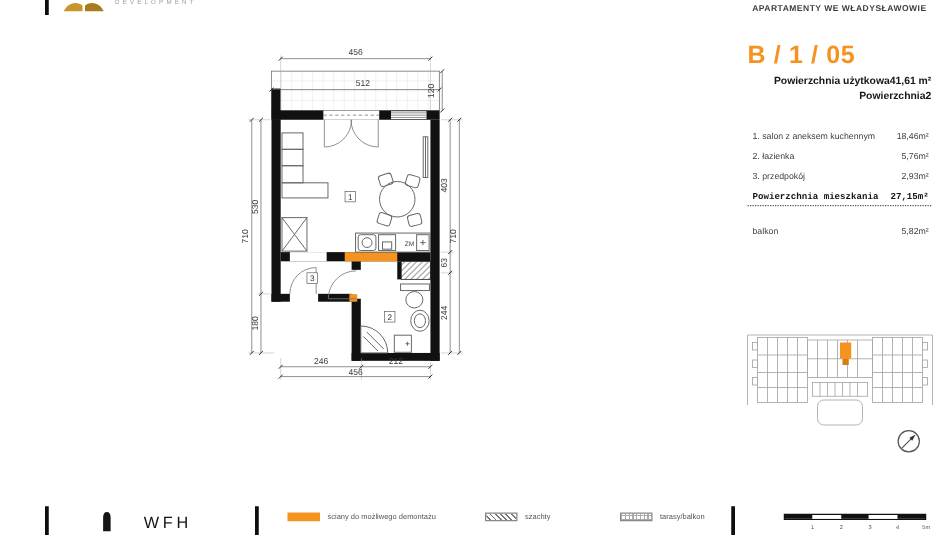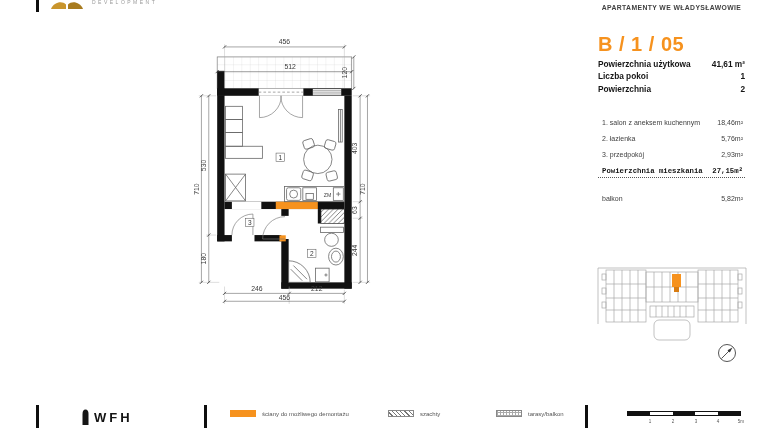--- a/index.html
+++ b/index.html
@@ -8,37 +8,37 @@
   .abs{position:absolute;}
   .vbar{position:absolute;width:3px;background:#0e0e0e;}
 
   
   #brand-dev{position:absolute;left:92px;top:-1px;font-size:5px;letter-spacing:2.5px;color:#9a9a9a;}
 
   
   #panel{position:absolute;left:598px;top:4px;width:147px;}
   #project-title{font-size:6.8px;font-weight:bold;letter-spacing:.4px;color:#3f3f3f;text-align:center;}
   #unit-code{margin-top:22px;font-size:20px;font-weight:bold;color:#F6921E;letter-spacing:.5px;}
-  .sumrow{display:flex;justify-content:space-between;font-size:8.3px;font-weight:bold;color:#151515;margin-top:2.6px;}
+  .sumrow{display:flex;justify-content:flex-end;font-size:8.3px;font-weight:bold;color:#151515;margin-top:2.6px;}
   #rooms{margin-top:25px;}
   .roomrow{display:flex;justify-content:space-between;font-size:7px;color:#3e3e3e;margin-bottom:9px;padding:0 2px 0 4px;}
   #total-row{display:flex;justify-content:space-between;font-size:7.3px;font-weight:bold;color:#141414;
              border-bottom:1px dotted #555;padding:0 2px 2px 4px;margin-top:2px;font-family:Liberation Mono, monospace;}
   #balcony-row{display:flex;justify-content:space-between;font-size:7px;color:#3e3e3e;margin-top:17px;padding:0 2px 0 4px;}
 
   
   .lg-item{position:absolute;top:410px;display:flex;align-items:center;gap:6px;font-size:6px;color:#555;}
   .sw{width:26px;height:7px;}
   .sw-orange{background:#F6921E;}
   .sw-hatch{background:repeating-linear-gradient(45deg,#ffffff 0 2px,#777777 2px 3px);border:1px solid #888;box-sizing:border-box;}
   .sw-grid{background-color:#fff;border:1px solid #888;box-sizing:border-box;
     background-image:repeating-linear-gradient(0deg,#aaa 0 1px,transparent 1px 3px),
                      repeating-linear-gradient(90deg,#aaa 0 1px,transparent 1px 3px);}
   #wfh{position:absolute;left:80px;top:408px;display:flex;align-items:center;gap:3px;}
-  #wfh span{font-size:13px;letter-spacing:3px;font-weight:700;color:#141414;}
+  #wfh span{font-size:13px;letter-spacing:3px;font-weight:400;color:#141414;margin-left:21px;}
   #scalebar{position:absolute;left:627px;top:411px;width:114px;height:5px;display:flex;border:0.5px solid #111;box-sizing:border-box;}
   #scalebar div{flex:1;}
   .seg-b{background:#111;}
   .seg-w{background:#fff;}
   .tick{position:absolute;top:419px;font-size:4.5px;color:#555;transform:translateX(-50%);}
 
   svg text{font-family:"Liberation Sans",sans-serif;}
 </style>
 </head>
 <body>
@@ -49,24 +49,20 @@
   <path d="M33 9 C30 2 22 0.5 18 4.5 L18 9 Z" fill="#a87b1f"></path>
 </svg>
 <div id="brand-dev">DEVELOPMENT</div>
 
 <div id="panel">
   <div id="project-title">APARTAMENTY WE WŁADYSŁAWOWIE</div>
   <div id="unit-code">B / 1 / 05</div>
   <div class="sumrow">
     <span>Powierzchnia użytkowa</span>
     <span>41,61 m²</span>
-  </div>
-  <div class="sumrow">
-    <span>Liczba pokoi</span>
-    <span>1</span>
   </div>
   <div class="sumrow">
     <span>Powierzchnia</span>
     <span>2</span>
   </div>
   <div id="rooms">
     <div class="roomrow">
       <span>1. salon z aneksem kuchennym</span>
       <span>18,46m²</span>
     </div>

